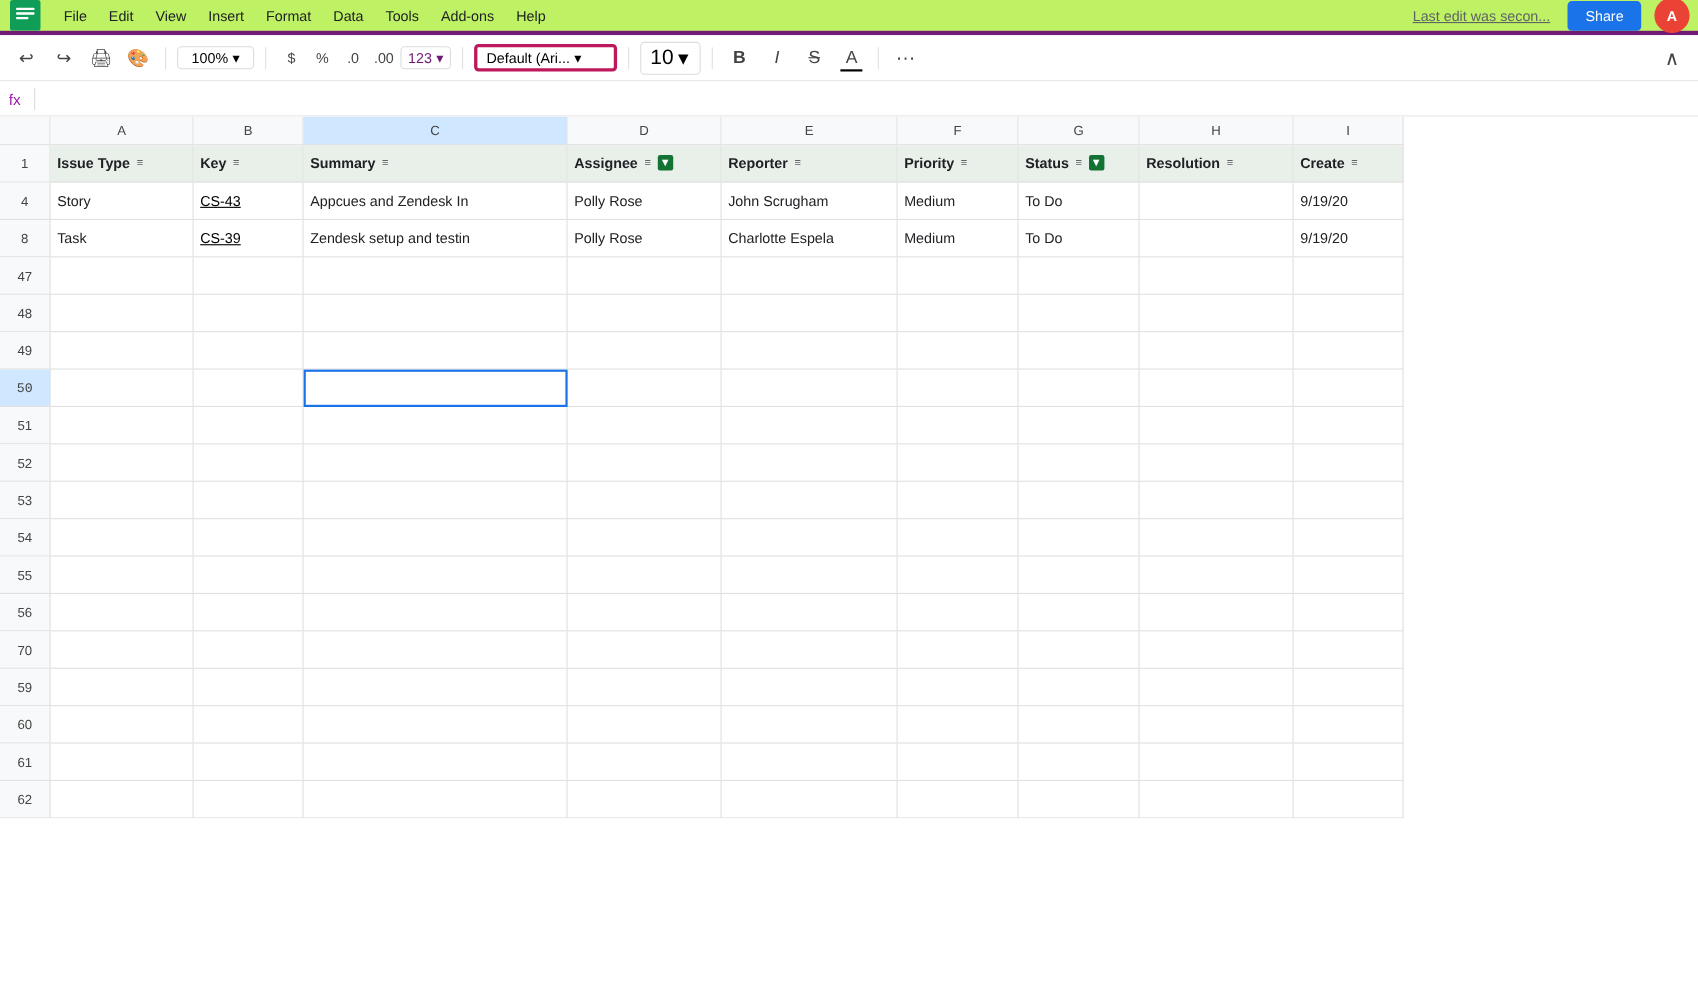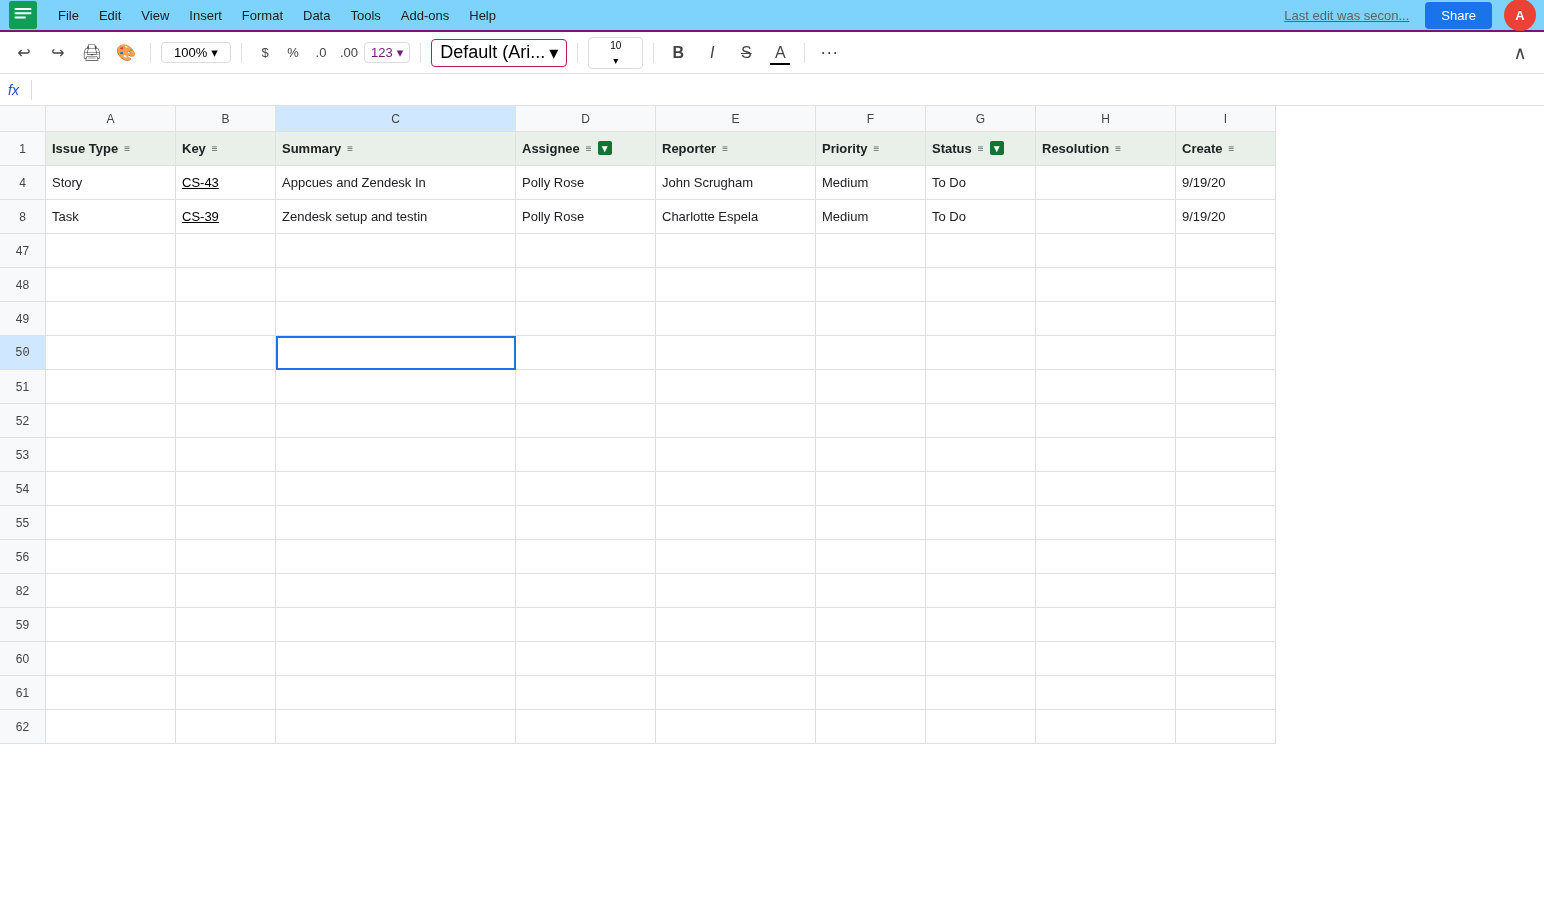--- a/index.html
+++ b/index.html
@@ -4,22 +4,22 @@
   <style>
     * { box-sizing: border-box; margin: 0; padding: 0; }
     body { font-family: Arial, sans-serif; font-size: 13px; background: #fff; overflow: hidden; }
 
     
     #menu-bar {
       display: flex;
       align-items: center;
       height: 32px;
       padding: 0 8px;
-      background: #7dd3fc;
-      border-bottom: 2px solid #701a75;
+      background: #bef264;
+      border-bottom: 4px solid #701a75;
       gap: 4px;
     }
     .menu-logo {
       width: 30px; height: 30px; margin-right: 8px;
       display: flex; align-items: center; justify-content: center;
     }
     .menu-logo svg { width: 28px; height: 28px; }
     .menu-item {
       padding: 4px 8px;
       font-size: 13px;
@@ -86,31 +86,30 @@
       display: flex; align-items: center; justify-content: center;
       width: 26px; height: 26px; border: none; background: transparent;
       cursor: pointer; border-radius: 3px; font-size: 13px; color: #444;
     }
     .tb-123 {
       display: flex; align-items: center;
       border: 1px solid #dadce0; border-radius: 4px;
       padding: 2px 6px; cursor: pointer; font-size: 13px; gap: 4px; color: #701a75;
     }
     .tb-font {
-      display: flex; align-items: flex-start;
-      border: 1px solid #be185d; border-radius: 4px;
-      padding: 2px 8px; cursor: pointer; font-size: 18px; gap: 4px;
+      display: flex; align-items: flex-end;
+      border: 3px solid #be185d; border-radius: 4px;
+      padding: 2px 8px; cursor: pointer; font-size: 13px; gap: 4px;
       min-width: 130px;
     }
     .tb-fontsize {
       display: flex; align-items: center;
       border: 1px solid #dadce0; border-radius: 4px;
-      padding: 2px 8px; cursor: pointer; font-size: 10px; gap: 4px;
+      padding: 2px 8px; cursor: pointer; font-size: 19px; gap: 4px;
       min-width: 55px;
-      flex-direction: column;
     }
     .tb-bold { font-weight: bold; }
     .tb-italic { font-style: italic; }
     .tb-strike { text-decoration: line-through; }
     .tb-underline-btn {
       position: relative;
     }
     .tb-underline-btn::after {
       content: '';
       position: absolute;
@@ -133,21 +132,21 @@
     #formula-bar {
       display: flex;
       align-items: center;
       height: 32px;
       border-bottom: 1px solid #e0e0e0;
       padding: 0 8px;
       gap: 8px;
       background: #fff;
     }
     .fx-label {
-      font-size: 14px; color: #1d4ed8; font-style: italic; margin-right: 4px;
+      font-size: 14px; color: #a21caf; margin-right: 4px;
     }
     .formula-divider { width: 1px; height: 20px; background: #dadce0; }
     .formula-input {
       flex: 1; border: none; outline: none; font-size: 13px; color: #202124;
     }
 
     
     #sheet-container {
       display: flex;
       flex-direction: column;
@@ -555,21 +554,21 @@
         <div class="cell col-b"></div>
         <div class="cell col-c"></div>
         <div class="cell col-d"></div>
         <div class="cell col-e"></div>
         <div class="cell col-f"></div>
         <div class="cell col-g"></div>
         <div class="cell col-h"></div>
         <div class="cell col-i"></div>
     </div>
     <div class="grid-row">
-      <div class="row-num">82</div>
+      <div class="row-num">70</div>
       <div class="cell col-a"></div>
         <div class="cell col-b"></div>
         <div class="cell col-c"></div>
         <div class="cell col-d"></div>
         <div class="cell col-e"></div>
         <div class="cell col-f"></div>
         <div class="cell col-g"></div>
         <div class="cell col-h"></div>
         <div class="cell col-i"></div>
     </div>

